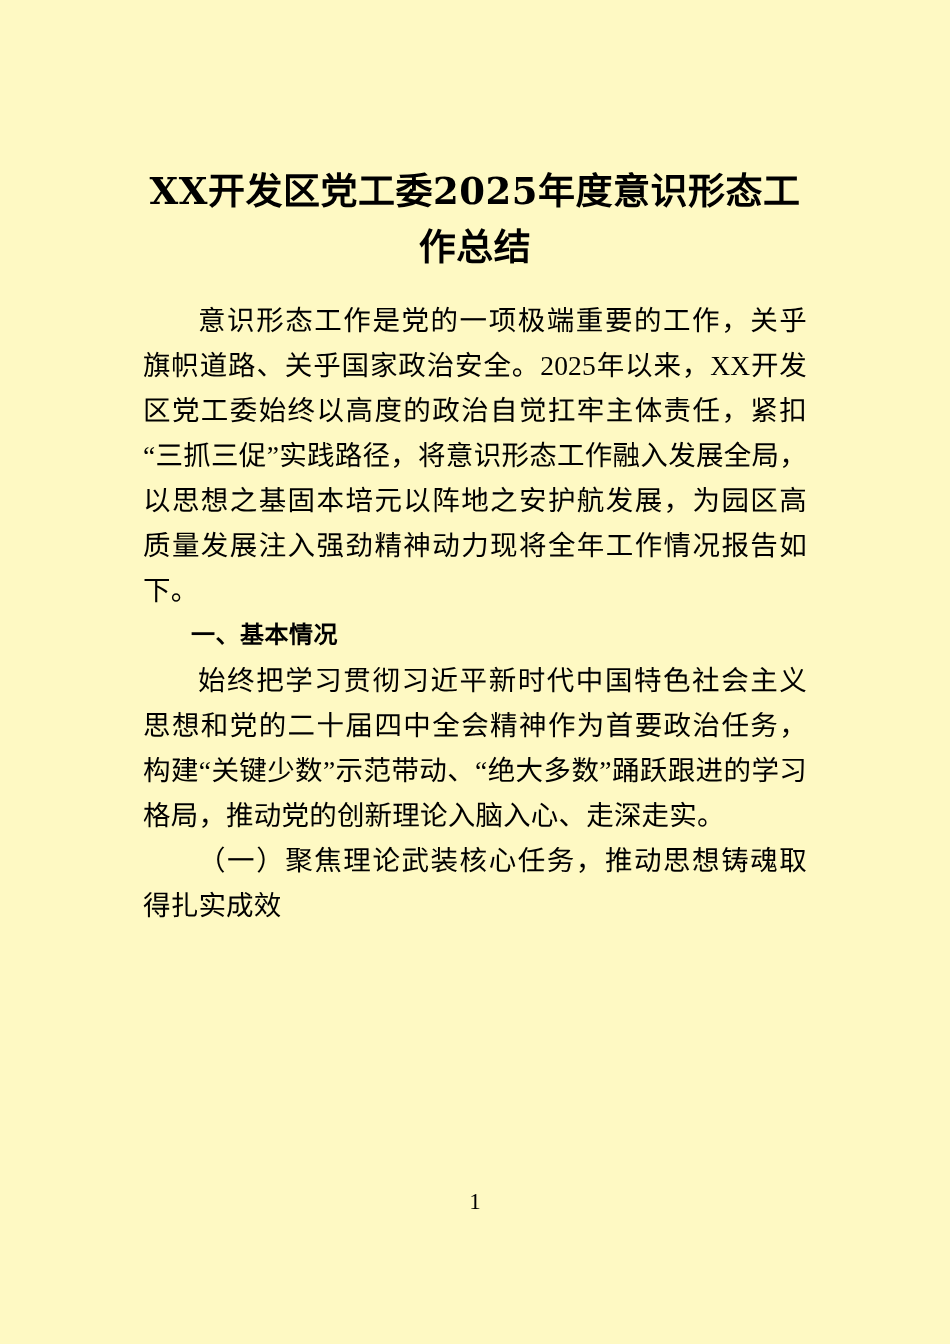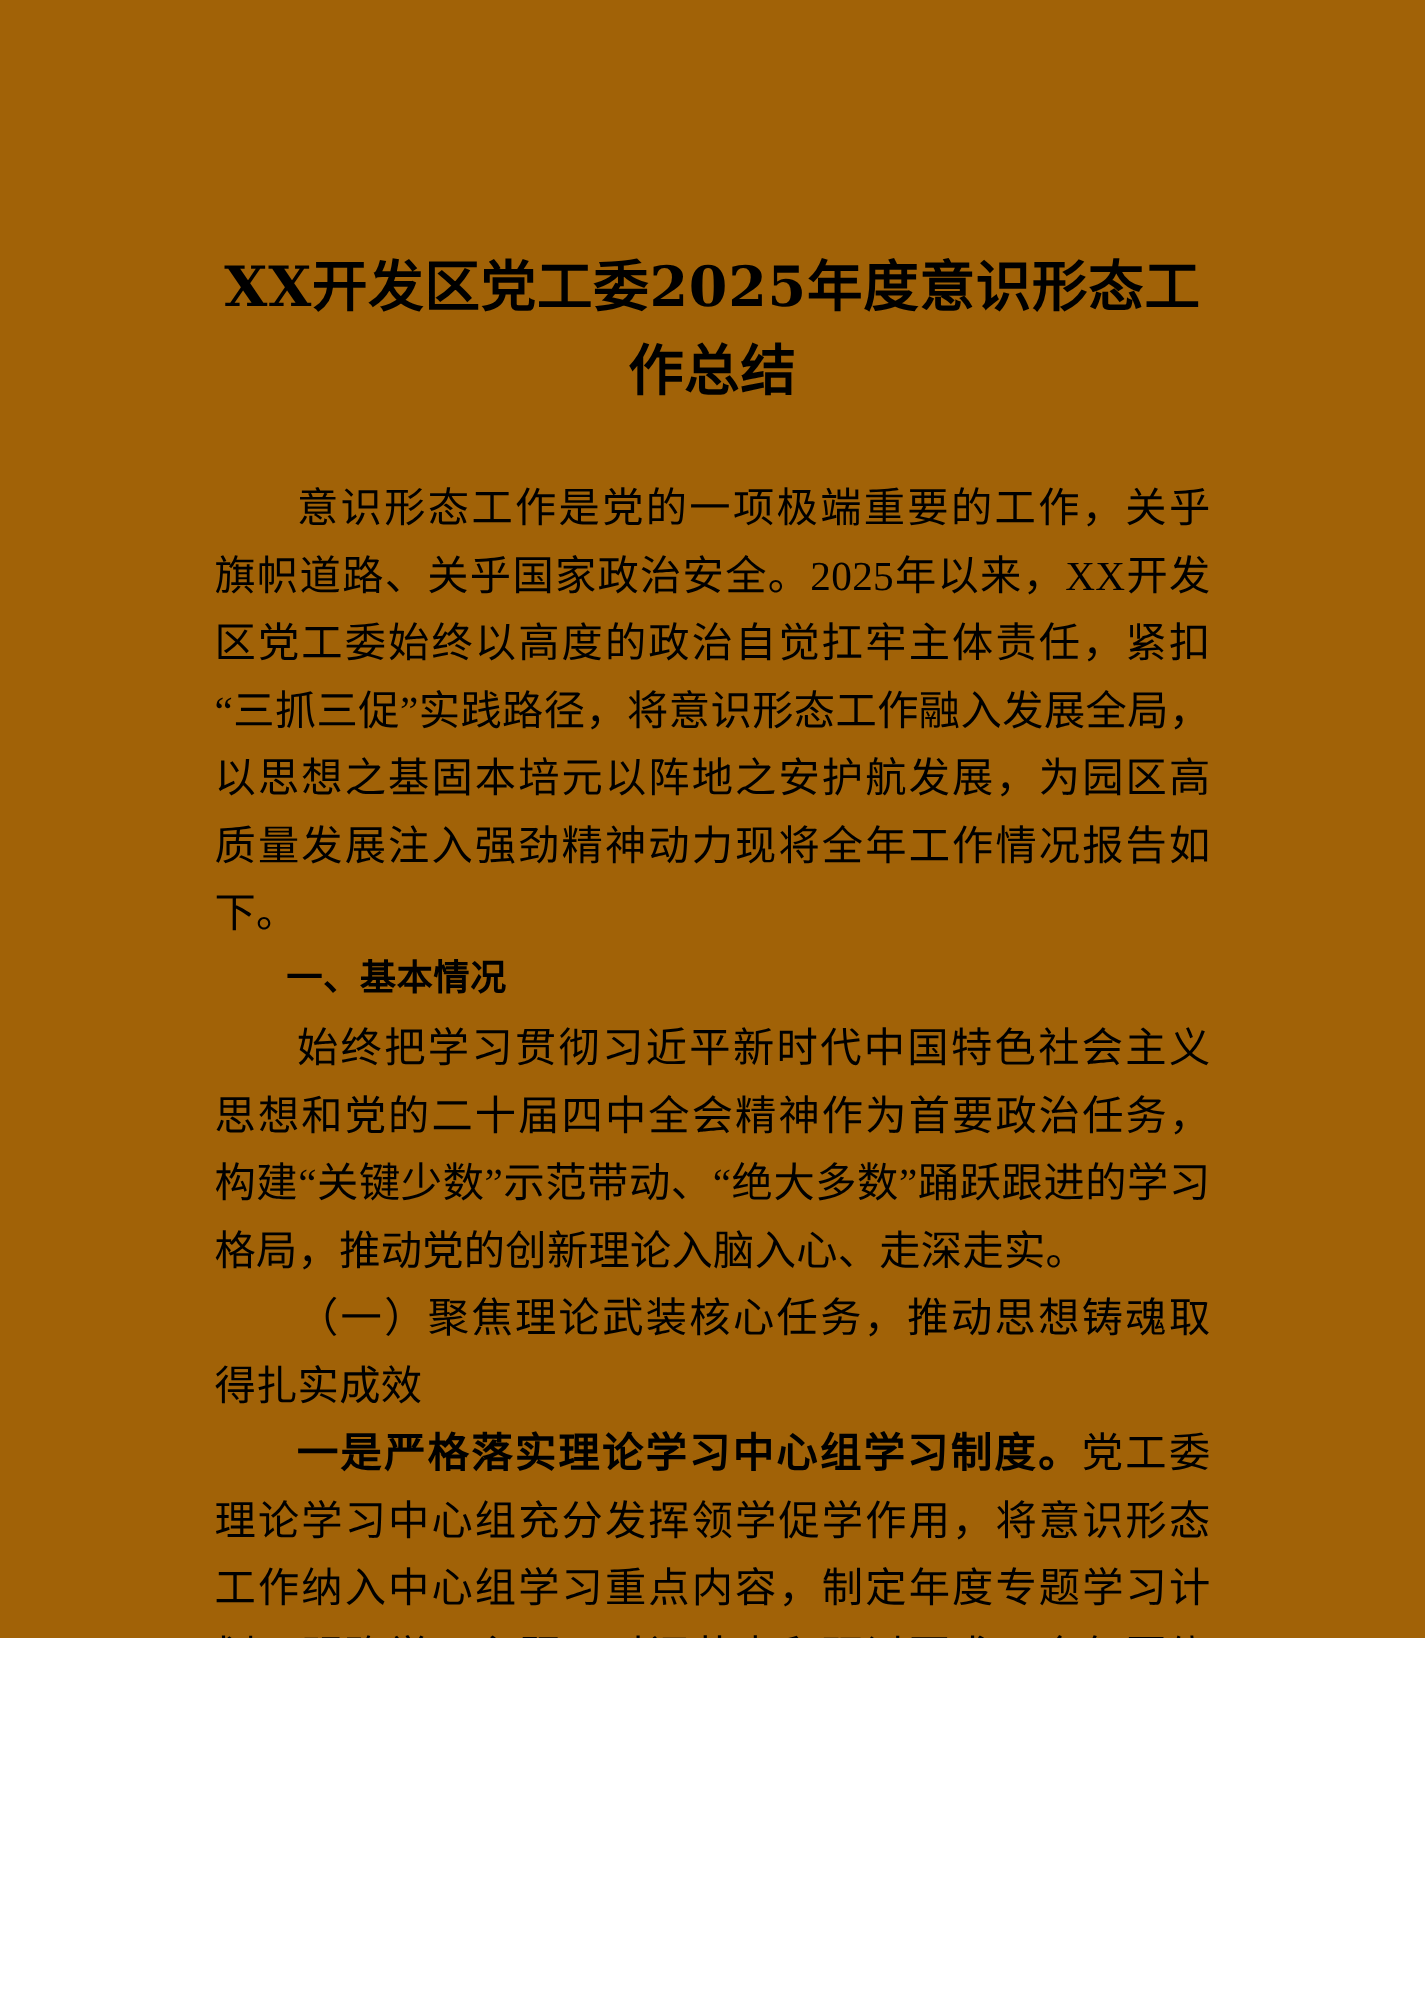--- a/index.html
+++ b/index.html
@@ -5,23 +5,23 @@
 <style>
   html, body {
     margin: 0;
     padding: 0;
     background: #ffffff;
   }
 
   .page {
     position: relative;
     width: 950px;
-    height: 1092px;
+    height: 1344px;
     margin: 0 auto;
-    background: #a16207;
+    background: #fef9c3;
     box-sizing: border-box;
     overflow: hidden;
   }
 
   .content {
     position: absolute;
     left: 143px;
     top: 0;
     width: 664px;
   }
@@ -34,21 +34,21 @@
     font-weight: 700;
     font-size: 37px;
     line-height: 56px;
     text-align: center;
     color: #000000;
     letter-spacing: 0.5px;
   }
 
   
   .body-block {
-    margin-top: 41px;
+    margin-top: 23px;
   }
 
   p.para {
     margin: 0;
     font-family: "Liberation Serif", "DejaVu Serif", serif;
     font-size: 27.5px;
     line-height: 45px;
     color: #000000;
     text-align: justify;
     text-justify: inter-ideograph;
@@ -98,20 +98,19 @@
     <div class="body-block">
 
       <p class="para">意识形态工作是党的一项极端重要的工作，关乎旗帜道路、关乎国家政治安全。2025年以来，XX开发区党工委始终以高度的政治自觉扛牢主体责任，紧扣“三抓三促”实践路径，将意识形态工作融入发展全局，以思想之基固本培元以阵地之安护航发展，为园区高质量发展注入强劲精神动力现将全年工作情况报告如下。</p>
 
       <p class="heading-1">一、基本情况</p>
 
       <p class="para">始终把学习贯彻习近平新时代中国特色社会主义思想和党的二十届四中全会精神作为首要政治任务，构建“关键少数”示范带动、“绝大多数”踊跃跟进的学习格局，推动党的创新理论入脑入心、走深走实。</p>
 
       <p class="para">（一）聚焦理论武装核心任务，推动思想铸魂取得扎实成效</p>
 
-      <p class="para"><span class="lead">一是严格落实理论学习中心组学习制度。</span><span>党工委理论学习中心组充分发挥领学促学作用，将意识形态工作纳入中心组学习重点内容，制定年度专题学习计划，明确学习主题、时间节点和研讨要求。全年围绕《习近平谈治国理政》第五卷、习近平总书记关于意识形态工作重要论述、党的二十届</span></p>
 
     </div>
   </div>
 
   <div class="page-number">1</div>
 
 </div>
 
 </body></html>

